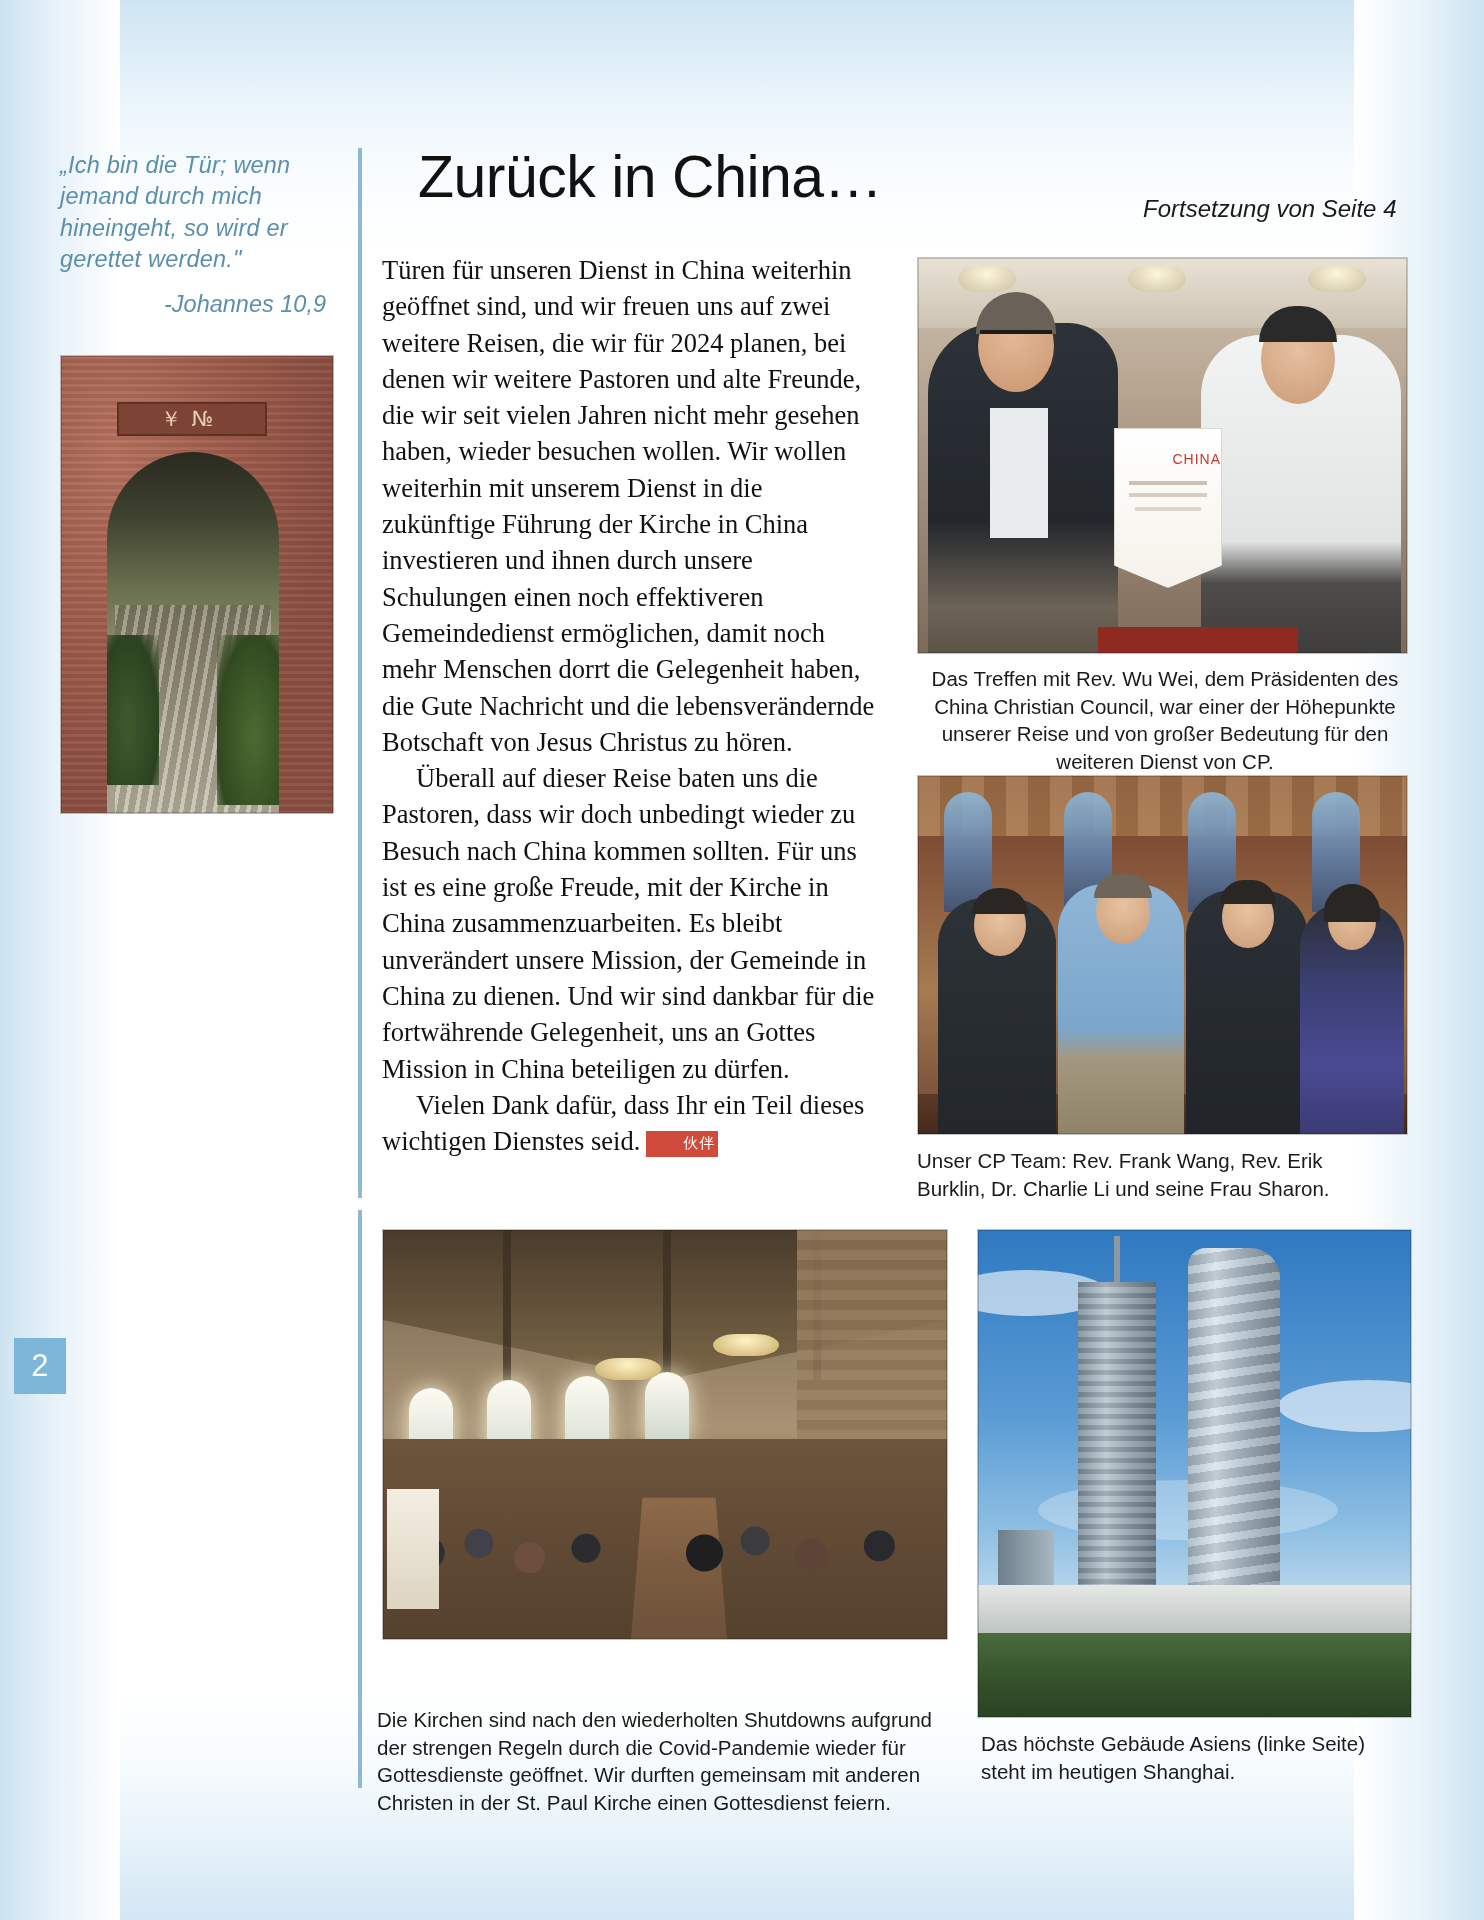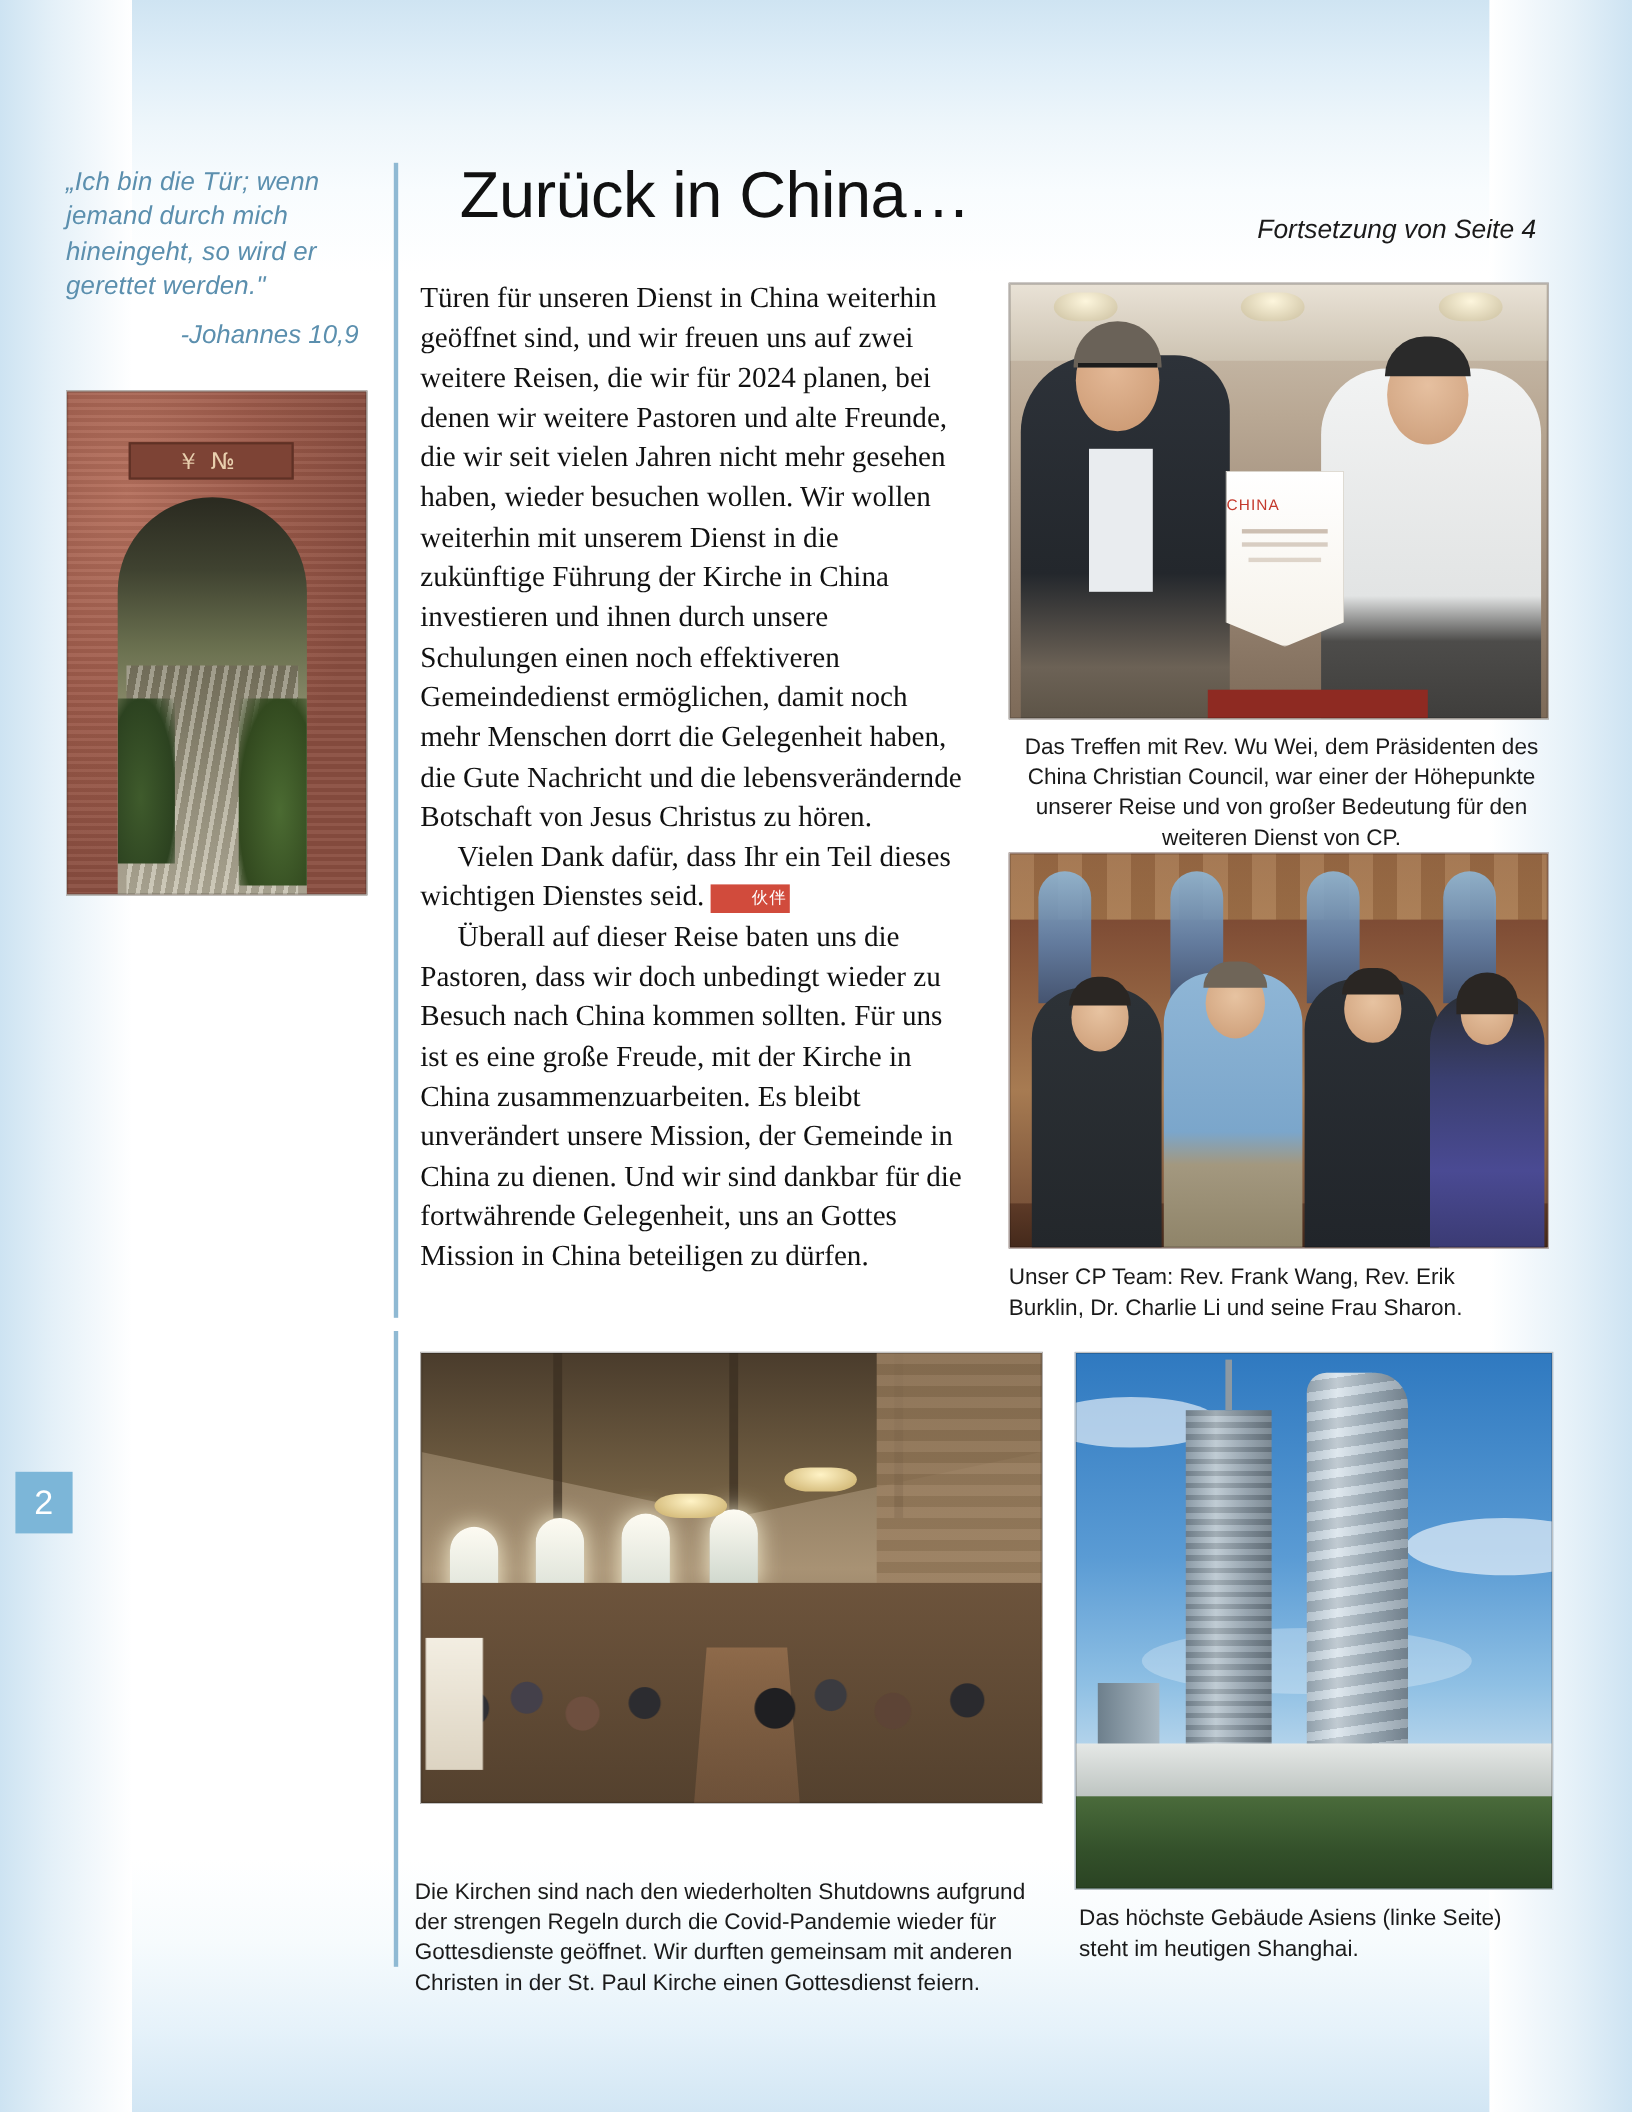--- a/index.html
+++ b/index.html
@@ -308,21 +308,21 @@
     background: linear-gradient(180deg,#f2f3f3 0%,#e2e4e4 65%,#4d4c4a 78%,#3f3e3c 100%);
     border-radius: 60px 60px 0 0; }
   .p1-head-r { position:absolute; right:72px; top:56px; width:74px; height:90px; border-radius:50%;
     background: radial-gradient(circle at 50% 40%, #e6c0a0, #cb9c78); }
   .p1-hair-r { position:absolute; right:70px; top:48px; width:78px; height:36px;
     border-radius: 38px 38px 0 0; background: #2a2a2a; }
   .p1-pennant { position:absolute; left:196px; top:170px; width:108px; height:160px;
     background: linear-gradient(180deg,#ffffff 0%,#f6f2ea 100%);
     clip-path: polygon(0 0, 100% 0, 100% 86%, 50% 100%, 0 86%);
     border: 1px solid #ddd9d0; }
-  .p1-pennant .t { position:absolute; left:0; right:0; top:22px; text-align:left;
+  .p1-pennant .t { position:absolute; left:0; right:0; top:22px; text-align:right;
     font-family:"Liberation Sans", sans-serif; font-size:14px; color:#c4392c; letter-spacing:1px;}
   .p1-pennant .l { position:absolute; left:14px; right:14px; top:52px; height:4px; background:#cdbfb2;}
   .p1-pennant .l2 { position:absolute; left:14px; right:14px; top:64px; height:4px; background:#d8cdc2;}
   .p1-pennant .l3 { position:absolute; left:20px; right:20px; top:78px; height:4px; background:#ded4c9;}
   .p1-table { position:absolute; left:180px; bottom:0; width:200px; height:26px; background:#8e2a22; }
 
   
   .p2-bg { position:absolute; inset:0;
     background: linear-gradient(180deg,#6e3a2c 0%,#8b5a3c 30%,#a77b52 60%,#6a4531 100%); }
   .p2-win { position:absolute; top:16px; width:48px; height:120px; border-radius:24px 24px 0 0;
@@ -421,22 +421,22 @@
   </div>
 
   <div class="vrule"></div>
   <div class="vrule2"></div>
 
   <div class="headline">Zurück in China…</div>
   <div class="cont-note">Fortsetzung von Seite 4</div>
 
   <div class="bodycol">
     <p>Türen für unseren Dienst in China weiterhin geöffnet sind, und wir freuen uns auf zwei weitere Reisen, die wir für 2024 planen, bei denen wir weitere Pastoren und alte Freunde, die wir seit vielen Jahren nicht mehr gesehen haben, wieder besuchen wollen. Wir wollen weiterhin mit unserem Dienst in die zukünftige Führung der Kirche in China investieren und ihnen durch unsere Schulungen einen noch effektiveren Gemeindedienst ermöglichen, damit noch mehr Menschen dorrt die Gelegenheit haben, die Gute Nachricht und die lebensverändernde Botschaft von Jesus Christus zu hören.</p>
+    <p>Überall auf dieser Reise baten uns die Pastoren, dass wir doch unbedingt wieder zu Besuch nach China kommen sollten. Für uns ist es eine große Freude, mit der Kirche in China zusammenzuarbeiten. Es bleibt unverändert unsere Mission, der Gemeinde in China zu dienen. Und wir sind dankbar für die fortwährende Gelegenheit, uns an Gottes Mission in China beteiligen zu dürfen.</p>
     <p><span>Vielen Dank dafür, dass Ihr ein Teil dieses wichtigen Dienstes seid.</span><span class="cp-mark">伙伴</span></p>
-    <p>Überall auf dieser Reise baten uns die Pastoren, dass wir doch unbedingt wieder zu Besuch nach China kommen sollten. Für uns ist es eine große Freude, mit der Kirche in China zusammenzuarbeiten. Es bleibt unverändert unsere Mission, der Gemeinde in China zu dienen. Und wir sind dankbar für die fortwährende Gelegenheit, uns an Gottes Mission in China beteiligen zu dürfen.</p>
   </div>
 
   <div class="rphoto1">
     <div class="p1-bg"></div>
     <div class="p1-ceil"></div>
     <div class="p1-lamp" style="left:40px"></div>
     <div class="p1-lamp" style="left:210px"></div>
     <div class="p1-lamp" style="left:390px"></div>
     <div class="p1-man-l"></div>
     <div class="p1-shirt-l"></div>

